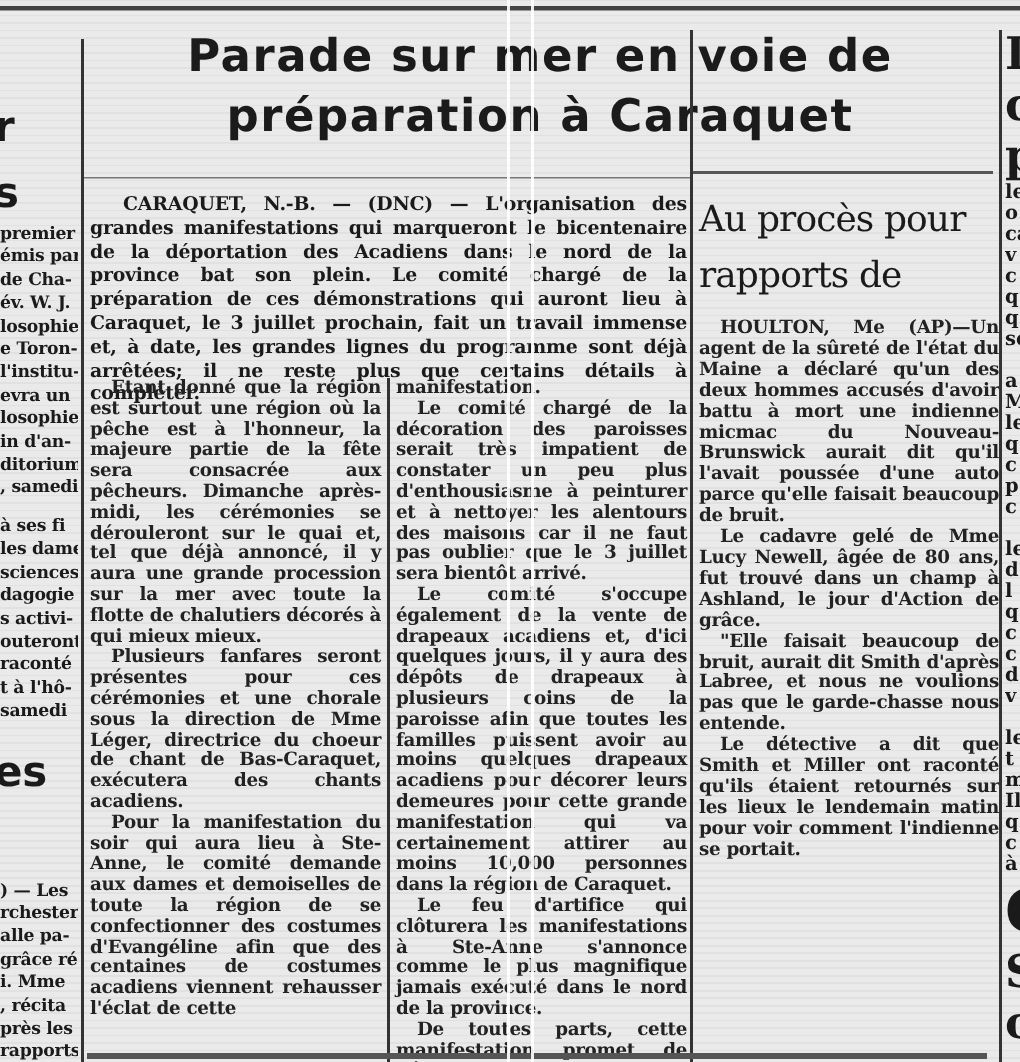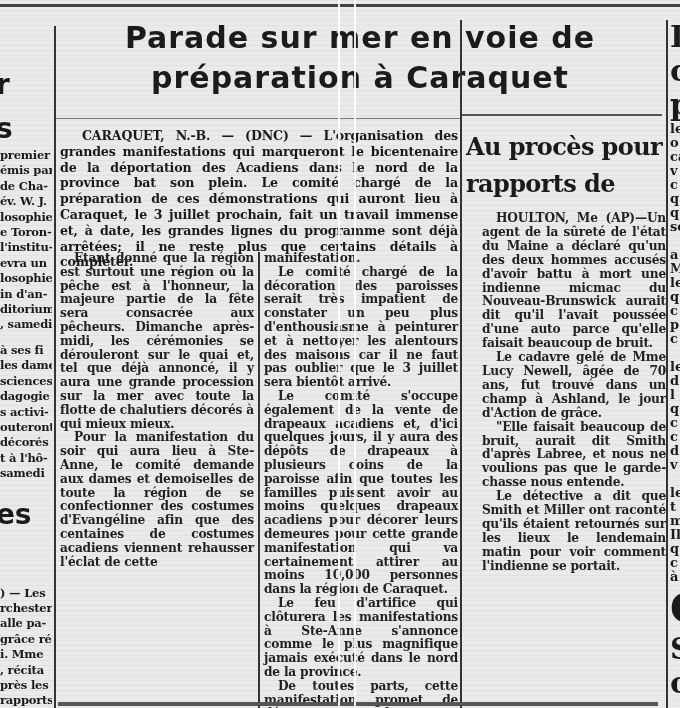--- a/index.html
+++ b/index.html
@@ -47,25 +47,25 @@
     font-weight: bold; color: #222;
   }
   .col p { text-indent: 14px; }
   .col p.cont { text-indent: 0; }
   .col-divider { width: 2px; background: #333; margin: 0 4px; }
 
   .right-article {
     position: absolute; left: 466px; top: 128px; width: 200px;
   }
   .right-head {
-    font-family: "DejaVu Serif", serif; font-weight: bold; font-size: 24px; line-height: 37px;
+    font-family: "DejaVu Serif", serif; font-weight: normal; font-size: 24px; line-height: 37px;
     color: #1a1a1a; letter-spacing: -0.6px;
   }
   .right-body { margin-top: 10px; font-size: 12.2px; line-height: 13.9px; text-align: justify; font-weight: bold; color: #222; letter-spacing: -0.2px;}
-  .right-body p { text-indent: 14px; margin-left: 16px; }
+  .right-body p { text-indent: 14px; }
 
   .col-far-right { position: absolute; left: 670px; top: 20px; width: 12px; height: 688px; overflow: hidden;
     font-weight: bold; font-size: 13px; line-height: 14px; }
   .col-far-right .bigletter { font-family: "DejaVu Serif", serif; font-size: 30px; line-height: 34px; }
 
   .hr-right { position: absolute; left: 462px; top: 114px; width: 200px; height: 2px; background: #555; }
   .hr-main { position: absolute; left: 56px; top: 118px; width: 404px; height: 1px; background: #777; }
   .hr-bottom { position: absolute; left: 58px; top: 702px; width: 600px; height: 4px; background: #555; }
   .scanline { position: absolute; top: 0; bottom: 0; width: 2px; background: rgba(255,255,255,0.9); }
 </style>
@@ -94,21 +94,21 @@
     <div class="frag">in d'an-</div>
     <div class="frag">ditorium</div>
     <div class="frag">, samedi</div>
     <div class="gap"></div>
     <div class="frag">à ses fi</div>
     <div class="frag">les dames,</div>
     <div class="frag">sciences,</div>
     <div class="frag">dagogie</div>
     <div class="frag">s activi-</div>
     <div class="frag">outeront</div>
-    <div class="frag">décorés</div>
+    <div class="frag">raconté</div>
     <div class="frag">t à l'hô-</div>
     <div class="frag">samedi</div>
     <div style="height:18px"></div>
     <div class="big">es</div>
     <div style="height:56px"></div>
     <div class="frag">) — Les</div>
     <div class="frag">rchester</div>
     <div class="frag">alle pa-</div>
     <div class="frag">grâce ré-</div>
     <div class="frag">i. Mme</div>
@@ -127,20 +127,21 @@
 
   <div class="hr-main"></div>
 
   <div class="article-main">
     <p class="lead">CARAQUET, N.-B. — (DNC) — L'organisation des grandes manifestations qui marqueront le bicentenaire de la déportation des Acadiens dans le nord de la province bat son plein. Le comité chargé de la préparation de ces démonstrations qui auront lieu à Caraquet, le 3 juillet prochain, fait un travail immense et, à date, les grandes lignes du programme sont déjà arrêtées; il ne reste plus que certains détails à compléter.</p>
   </div>
 
   <div class="cols">
     <div class="col">
       <p>Etant donné que la région est surtout une région où la pêche est à l'honneur, la majeure partie de la fête sera consacrée aux pêcheurs. Dimanche après-midi, les cérémonies se dérouleront sur le quai et, tel que déjà annoncé, il y aura une grande procession sur la mer avec toute la flotte de chalutiers décorés à qui mieux mieux.</p>
+      <p>Plusieurs fanfares seront présentes pour ces cérémonies et une chorale sous la direction de Mme Léger, directrice du choeur de chant de Bas-Caraquet, exécutera des chants acadiens.</p>
       <p>Pour la manifestation du soir qui aura lieu à Ste-Anne, le comité demande aux dames et demoiselles de toute la région de se confectionner des costumes d'Evangéline afin que des centaines de costumes acadiens viennent rehausser l'éclat de cette</p>
     </div>
     <div class="col-divider"></div>
     <div class="col">
       <p class="cont">manifestation.</p>
       <p>Le comité chargé de la décoration des paroisses serait très impatient de constater un peu plus d'enthousiasme à peinturer et à nettoyer les alentours des maisons car il ne faut pas oublier que le 3 juillet sera bientôt arrivé.</p>
       <p>Le comité s'occupe également de la vente de drapeaux acadiens et, d'ici quelques jours, il y aura des dépôts de drapeaux à plusieurs coins de la paroisse afin que toutes les familles puissent avoir au moins quelques drapeaux acadiens pour décorer leurs demeures pour cette grande manifestation qui va certainement attirer au moins 10,000 personnes dans la région de Caraquet.</p>
       <p>Le feu d'artifice qui clôturera les manifestations à Ste-Anne s'annonce comme le plus magnifique jamais exécuté dans le nord de la province.</p>
       <p>De toutes parts, cette manifestation promet de dépasser en ampleur et en beauté ou ce qui a été organisé à date dans la région pour manifester la vitalité d'un peuple qui veut vivre.</p>
     </div>
@@ -149,21 +150,21 @@
   <div class="vrule" style="left:460px; top:20px;"></div>
   <div class="hr-right"></div>
 
   <div class="right-article">
     <div class="right-head">
       <div>Au procès pour</div>
       <div>rapports de</div>
     </div>
     <div class="right-body">
       <p>HOULTON, Me (AP)—Un agent de la sûreté de l'état du Maine a déclaré qu'un des deux hommes accusés d'avoir battu à mort une indienne micmac du Nouveau-Brunswick aurait dit qu'il l'avait poussée d'une auto parce qu'elle faisait beaucoup de bruit.</p>
-      <p>Le cadavre gelé de Mme Lucy Newell, âgée de 70 ans, fut trouvé dans un champ à Ashland, le jour d'Action de grâce.</p>
+      <p>Le cadavre gelé de Mme Lucy Newell, âgée de 80 ans, fut trouvé dans un champ à Ashland, le jour d'Action de grâce.</p>
       <p>"Elle faisait beaucoup de bruit, aurait dit Smith d'après Labree, et nous ne voulions pas que le garde-chasse nous entende.</p>
       <p>Le détective a dit que Smith et Miller ont raconté qu'ils étaient retournés sur les lieux le lendemain matin pour voir comment l'indienne se portait.</p>
 
     </div>
   </div>
 
   <div class="vrule" style="left:666px; top:20px;"></div>
 
   <div class="col-far-right">
     <div class="bigletter">L</div>

